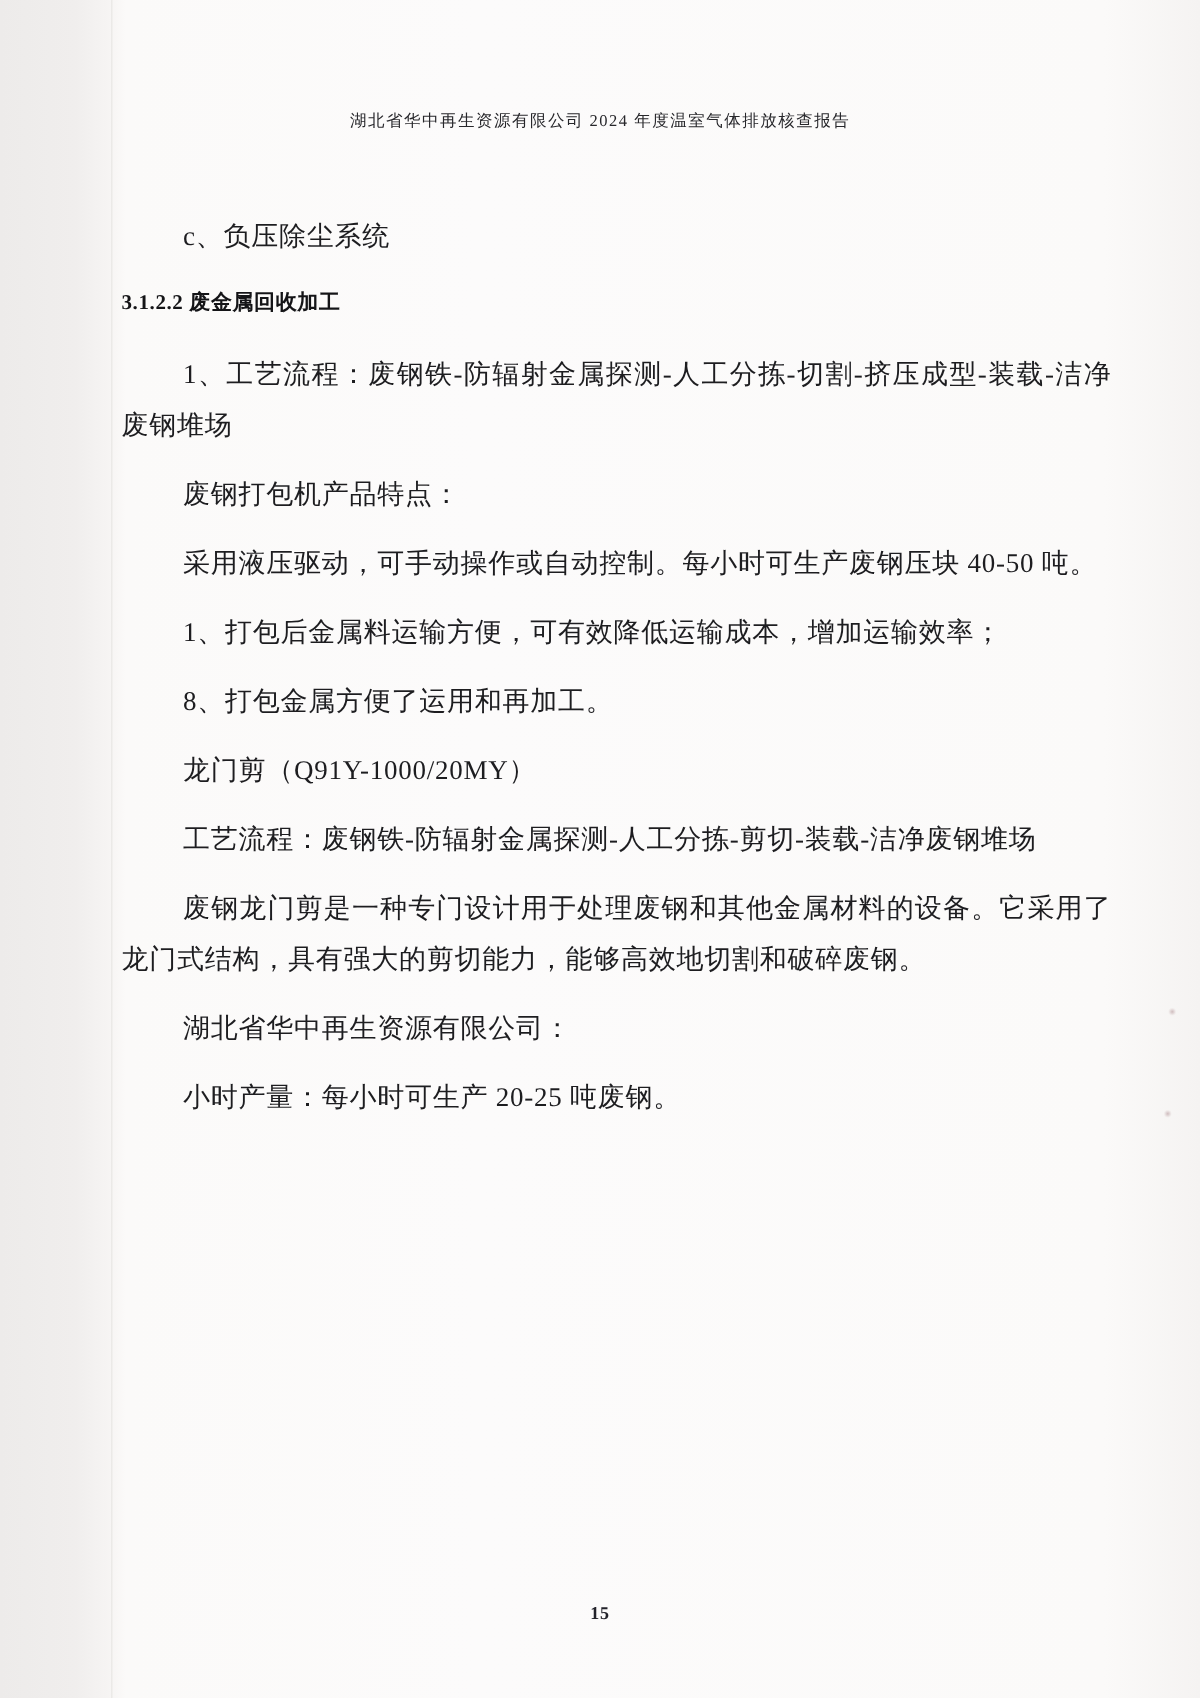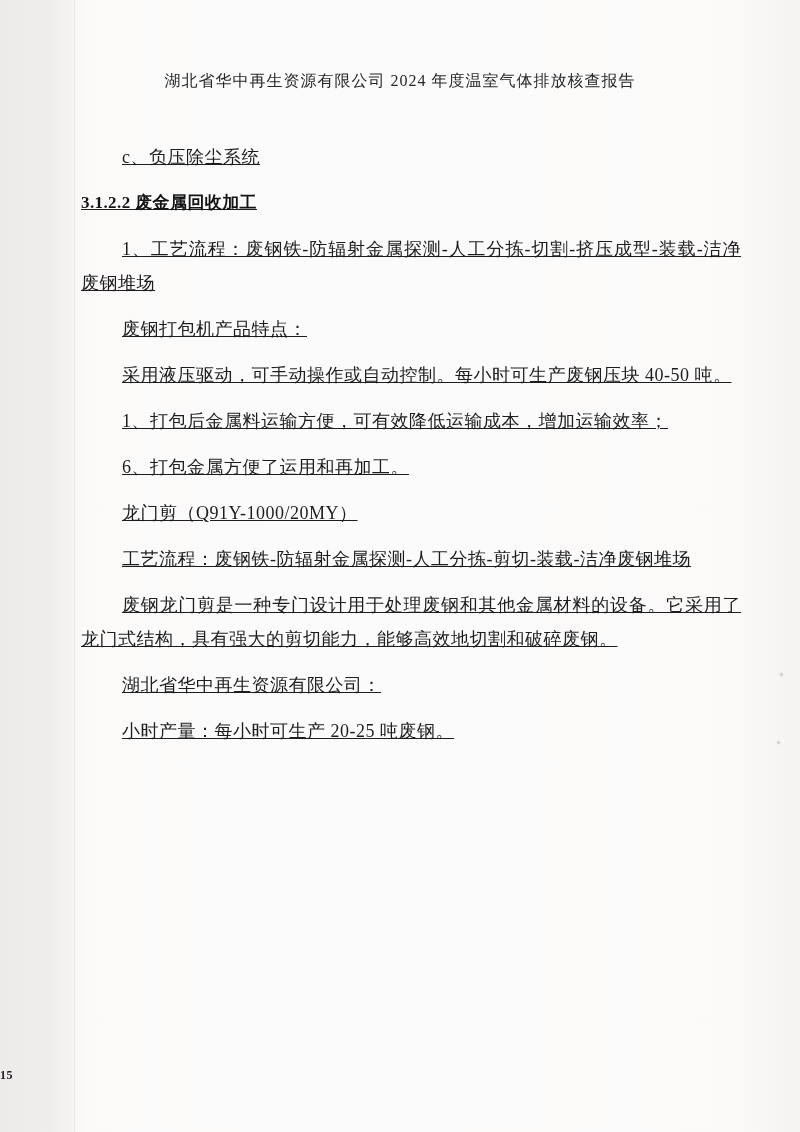--- a/index.html
+++ b/index.html
@@ -33,52 +33,52 @@
     top: 0;
     width: 1px;
     height: 100%;
     background: rgba(150,145,140,0.12);
   }
   .doc-header {
     padding-top: 68px;
     text-align: center;
   }
   .doc-title {
-    font-size: 16px;
+    font-size: 11px;
     line-height: 26px;
     letter-spacing: 1px;
     color: #27272b;
   }
   .doc-body {
     margin: 46px 59px 0 81px;
     font-size: 18px;
     line-height: 34px;
     letter-spacing: 0.5px;
     text-align: justify;
-    text-decoration: underline;
   }
   .doc-body p {
     margin: 12px 0 0 0;
     text-indent: 41px;
   }
   .doc-body > :first-child {
     margin-top: 0;
   }
   .doc-body p.section-heading {
     text-indent: 0;
     font-weight: bold;
-    font-size: 17px;
+    font-size: 14px;
     letter-spacing: 0.4px;
     color: #141417;
   }
   .page-number {
     position: absolute;
     top: 1068px;
     left: 0;
     right: 0;
+    text-align: center;
     font-size: 12px;
     font-weight: bold;
     letter-spacing: 0.5px;
     color: #22222a;
     font-family: "Liberation Serif", "DejaVu Serif", serif;
   }
   
   .speck {
     position: absolute;
     width: 5px;
@@ -100,21 +100,21 @@
     <div class="doc-title">湖北省华中再生资源有限公司 2024 年度温室气体排放核查报告</div>
   </header>
 
   <main class="doc-body">
     <p>c、负压除尘系统</p>
     <p class="section-heading">3.1.2.2 废金属回收加工</p>
     <p>1、工艺流程：废钢铁-防辐射金属探测-人工分拣-切割-挤压成型-装载-洁净废钢堆场</p>
     <p>废钢打包机产品特点：</p>
     <p>采用液压驱动，可手动操作或自动控制。每小时可生产废钢压块 40-50 吨。</p>
     <p>1、打包后金属料运输方便，可有效降低运输成本，增加运输效率；</p>
-    <p>6、打包金属方便了运用和再加工。</p>
+    <p>8、打包金属方便了运用和再加工。</p>
     <p>龙门剪（Q91Y-1000/20MY）</p>
     <p>工艺流程：废钢铁-防辐射金属探测-人工分拣-剪切-装载-洁净废钢堆场</p>
     <p>废钢龙门剪是一种专门设计用于处理废钢和其他金属材料的设备。它采用了龙门式结构，具有强大的剪切能力，能够高效地切割和破碎废钢。</p>
     <p>湖北省华中再生资源有限公司：</p>
     <p>小时产量：每小时可生产 20-25 吨废钢。</p>
   </main>
 
   <footer class="page-number">15</footer>
 
   <i class="speck s1"></i>

